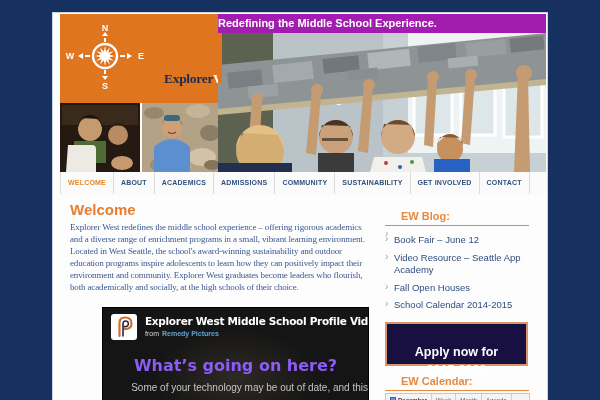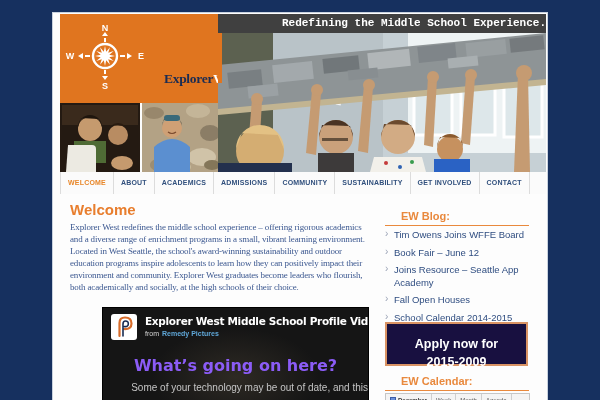--- a/index.html
+++ b/index.html
@@ -7,22 +7,22 @@
   #stage{position:relative;width:600px;height:400px;background:#16305f;overflow:hidden;
          font-family:"Liberation Sans",sans-serif;}
   
   .wrapper{position:absolute;left:52px;top:12px;width:496px;height:388px;background:#fdfdfd;
            border:1px solid #c9d2de;border-bottom:none;}
   
   .logo-block{position:absolute;left:60px;top:14px;width:158px;height:89px;background:#e0751f;}
   .logo-text{position:absolute;left:104px;top:58px;line-height:14px;
              font-family:"Liberation Serif",serif;font-weight:bold;font-size:13.5px;letter-spacing:-0.3px;}
   .lt-navy{color:#1b2c52;margin-top:17px;} .lt-white{color:#ffffff;}
-  .banner{position:absolute;left:218px;top:14px;width:328px;height:19px;background:#404040;
-          color:#fff;font-size:11px;font-weight:bold;text-align:right;line-height:19px;font-family:Liberation Mono, monospace;}
+  .banner{position:absolute;left:218px;top:14px;width:328px;height:19px;background:#a21caf;
+          color:#fff;font-size:11px;font-weight:bold;text-align:left;line-height:19px;}
   .photo-main{position:absolute;left:218px;top:33px;width:328px;height:139px;overflow:hidden;}
   .photo-a{position:absolute;left:60px;top:103px;width:80px;height:69px;overflow:hidden;}
   .photo-b{position:absolute;left:142px;top:103px;width:76px;height:69px;overflow:hidden;}
   .orange-strip{position:absolute;left:218px;top:33px;width:4px;height:50px;background:#e0751f;}
   
   .nav{position:absolute;left:60px;top:172px;width:486px;height:22px;background:#fbfbfb;display:flex;}
   .nav-item{padding:0 7px;line-height:22px;font-size:7px;font-weight:bold;letter-spacing:0.2px;
             color:#31507d;border-left:1px solid #dcdcdc;cursor:pointer;white-space:nowrap;}
   .nav-item:last-child{border-right:1px solid #dcdcdc;}
   .nav-item.active{color:#e8872a;}
@@ -45,21 +45,21 @@
   .v-sub{position:absolute;left:0;top:74px;width:100%;text-align:right;color:#c4c4c4;font-size:10px;}
   
   .sb-heading{position:absolute;left:385px;width:144px;font-size:11px;font-weight:bold;color:#e9893d;cursor:pointer;padding-left:16px;}
   .sb-rule{position:absolute;left:385px;width:144px;height:0;border-top:1px solid #e9893d;}
   .blog-list{position:absolute;left:385px;top:229px;width:147px;}
   .blog-item{position:relative;padding-left:9px;margin-bottom:5px;font-size:9.5px;line-height:12.5px;
              color:#2f4d80;cursor:pointer;}
   .blog-item .bullet{position:absolute;left:0;top:-1px;color:#9aa3b5;font-size:10px;}
   .apply-btn{position:absolute;left:385px;top:322px;width:143px;height:44px;background:#181040;
              border:2px solid #d99364;color:#fff;font-weight:bold;font-size:12.5px;text-align:center;
-             line-height:1.4;padding-top:12px;cursor:pointer;}
+             line-height:1.4;padding-top:20px;cursor:pointer;}
   .cal-widget{position:absolute;left:385px;top:393px;width:145px;height:14px;background:#f4f4f4;
               border:1px solid #c6c6c6;display:flex;align-items:center;font-size:6px;color:#555;}
   .cal-seg{padding:0 4px;border-right:1px solid #cfcfcf;line-height:12px;white-space:nowrap;cursor:pointer;}
   .cal-seg.first{font-weight:bold;color:#333;display:flex;align-items:center;gap:2px;}
   .cal-icon{display:inline-block;width:6px;height:6px;background:#6a8fd8;border:1px solid #3c5ea8;}
 </style>
 </head>
 <body>
 
 <div id="stage">
@@ -231,23 +231,23 @@
       <span>from</span><span class="v-author">Remedy Pictures</span>
     </div>
     <div class="v-big">What’s going on here?</div>
     <div class="v-sub">Some of your technology may be out of date, and this</div>
   </div>
 
   <div class="sb-heading" style="top:210px">EW Blog:</div>
   <div class="sb-rule" style="top:225px"></div>
 
   <div class="blog-list">
-    <div class="blog-item"><span class="bullet">›</span><span>Tim Owens Joins WFFE Board</span></div>
+    <div class="blog-item"><span class="bullet">›</span></div>
     <div class="blog-item"><span class="bullet">›</span><span>Book Fair – June 12</span></div>
-    <div class="blog-item"><span class="bullet">›</span><span>Joins Resource – Seattle App Academy</span></div>
+    <div class="blog-item"><span class="bullet">›</span><span>Video Resource – Seattle App Academy</span></div>
     <div class="blog-item"><span class="bullet">›</span><span>Fall Open Houses</span></div>
     <div class="blog-item"><span class="bullet">›</span><span>School Calendar 2014-2015</span></div>
   </div>
 
   <div class="apply-btn">
     <div>Apply now for</div>
     <div>2015-2009</div>
   </div>
 
   <div class="sb-heading" style="top:375px">EW Calendar:</div>

